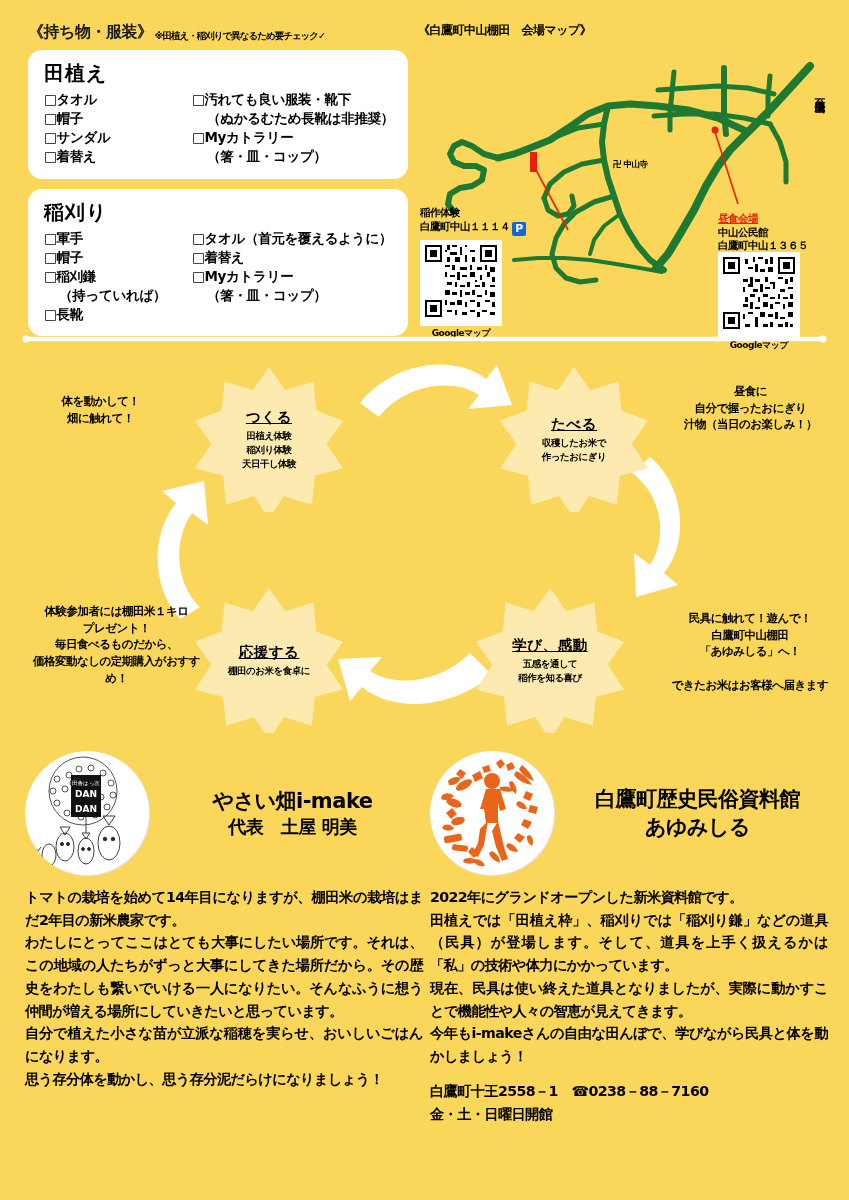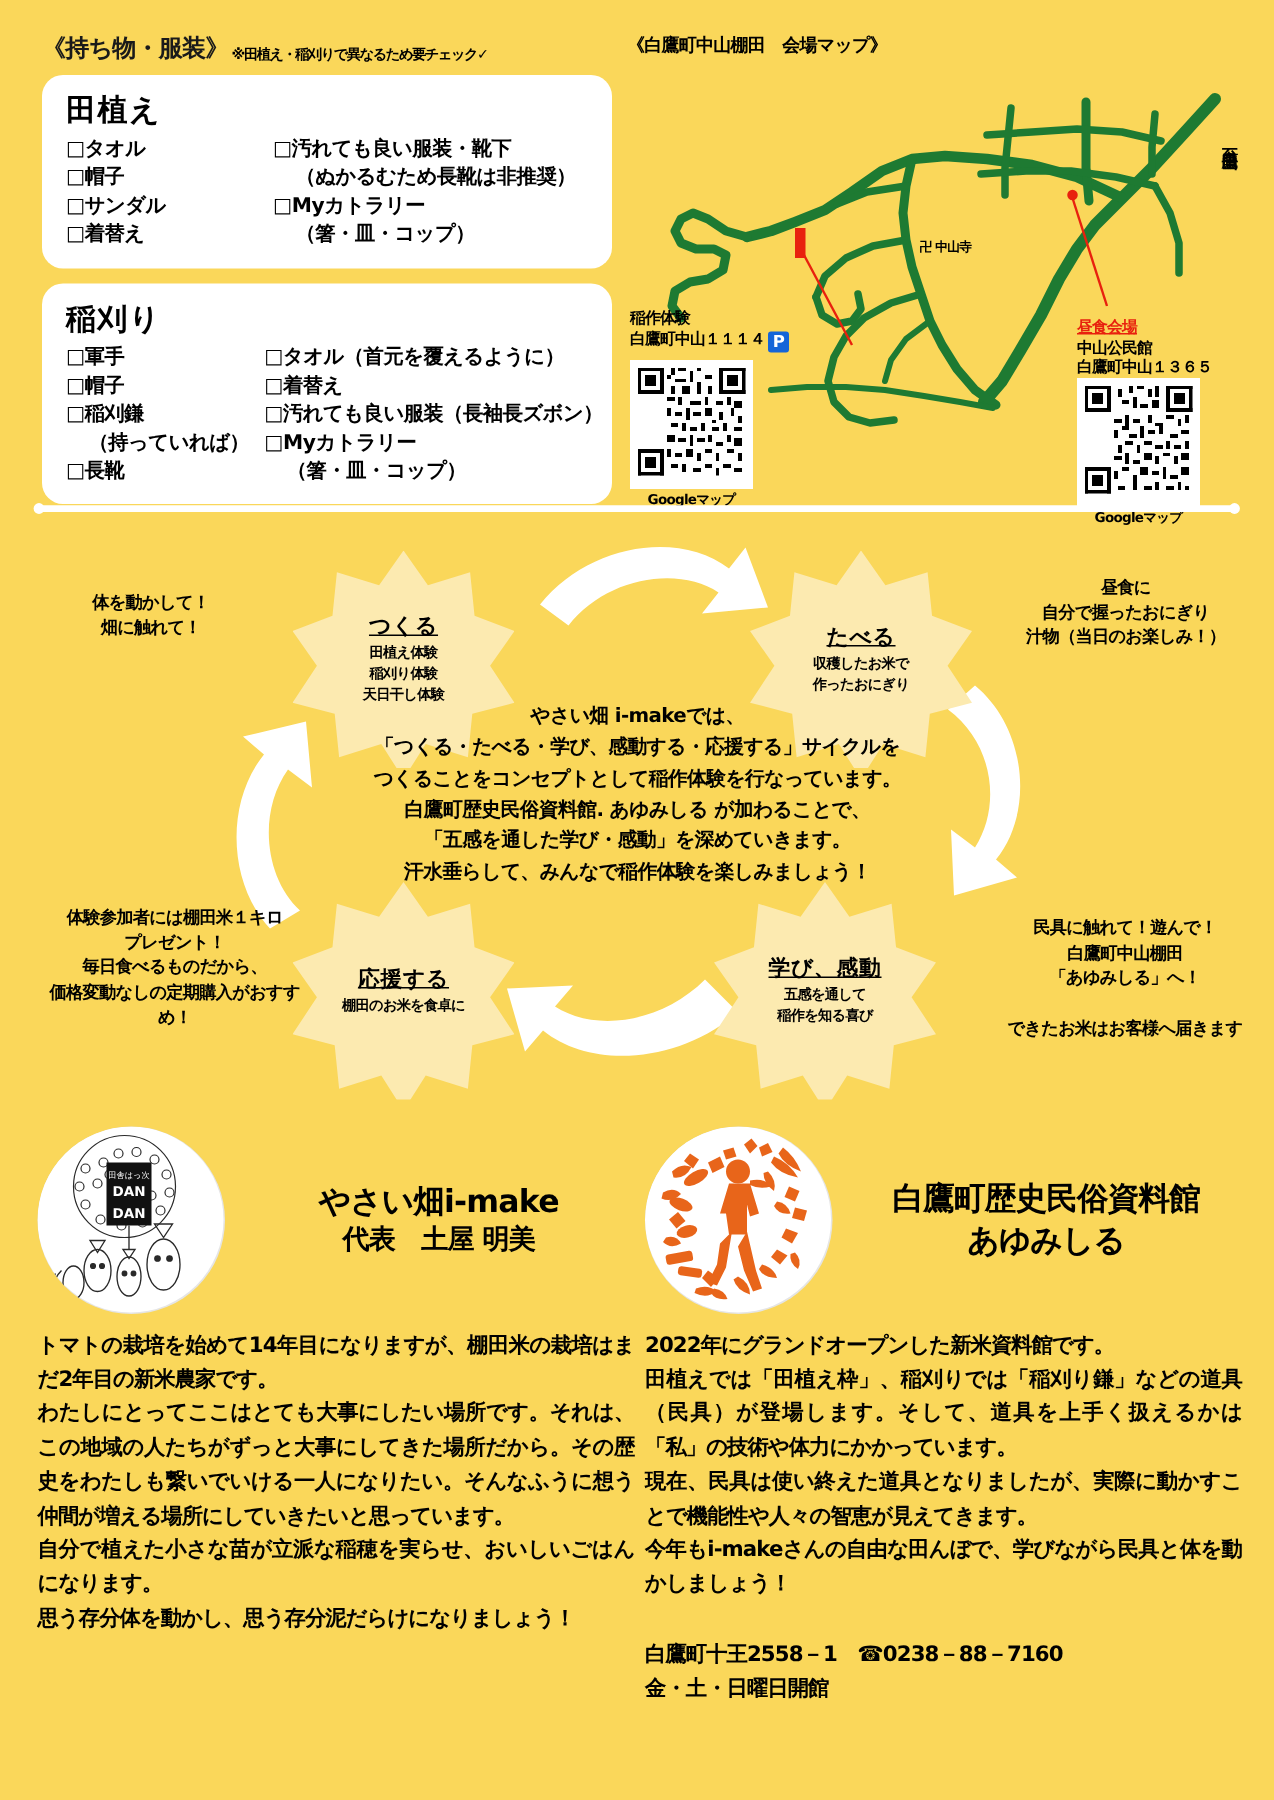--- a/index.html
+++ b/index.html
@@ -16,21 +16,21 @@
   .section-title {
     font-size: 16px; font-weight: bold; color: #1a1a1a;
     letter-spacing: -0.5px; white-space: nowrap;
   }
   .section-note { font-size: 9.5px; font-weight: bold; letter-spacing: -1px; }
   .card {
     background: #ffffff; border-radius: 14px;
     padding: 10px 14px 12px 16px; margin-top: 7px;
   }
   .card-title { font-size: 20px; font-weight: bold; letter-spacing: 1px; margin-bottom: 3px; }
-  .cols { display: flex; gap: 10px; }
+  .cols { display: flex; gap: 20px; }
   .col { display: flex; flex-direction: column; }
   .col.left { width: 128px; }
   .col.right { flex: 1; }
   .chk {
     font-size: 13.5px; font-weight: bold; line-height: 1.42;
     letter-spacing: -0.3px; white-space: nowrap;
   }
   .chk.indent { padding-left: 15px; }
 
   
@@ -103,21 +103,21 @@
   .logo-circle {
     width: 125px; height: 125px; border-radius: 50%;
     background: #e5e5e5; flex: 0 0 125px; position: relative; overflow: hidden;
   }
   .b-head-text { font-size: 21px; font-weight: bold; line-height: 1.35; text-align: center; flex: 1; letter-spacing: -0.5px; }
   .b-head-text .sub { font-size: 18px; }
   .b-body {
     font-size: 14.2px; font-weight: bold; line-height: 1.6;
     letter-spacing: -0.6px; margin-top: 8px; text-align: justify;
   }
-  .b-contact { font-size: 14.2px; font-weight: bold; line-height: 1.65; letter-spacing: -0.6px; margin-top: 24px; }
+  .b-contact { font-size: 14.2px; font-weight: bold; line-height: 1.65; letter-spacing: -0.6px; margin-top: 12px; }
 </style>
 </head>
 <body>
 
 <div class="page">
 
   <div class="checklist-area">
     <div style="display:flex;align-items:flex-end;gap:2px;">
       <span class="section-title">《持ち物・服装》</span>
       <span class="section-note">※田植え・稲刈りで異なるため要チェック✓</span>
@@ -147,21 +147,20 @@
         <div class="col left">
           <div class="chk">□軍手</div>
           <div class="chk">□帽子</div>
           <div class="chk">□稲刈鎌</div>
           <div class="chk indent">（持っていれば）</div>
           <div class="chk">□長靴</div>
         </div>
         <div class="col right">
           <div class="chk">□タオル（首元を覆えるように）</div>
           <div class="chk">□着替え</div>
-          <div class="chk">□汚れても良い服装（長袖長ズボン）</div>
           <div class="chk">□Myカトラリー</div>
           <div class="chk indent">（箸・皿・コップ）</div>
         </div>
       </div>
     </div>
   </div>
 
   <div class="map-area">
     <div class="map-title">《白鷹町中山棚田　会場マップ》</div>
 
@@ -417,26 +416,20 @@
     <div class="star s-ouen">
       <div class="star-title">応援する</div>
       <div class="star-sub" style="white-space:pre-line;">棚田のお米を食卓に</div>
     </div>
     <div class="star s-manabi">
       <div class="star-title">学び、感動</div>
       <div class="star-sub" style="white-space:pre-line;">五感を通して
 稲作を知る喜び</div>
     </div>
 
-    <div class="center-text" style="white-space:pre-line;">やさい畑 i-makeでは、
-「つくる・たべる・学び、感動する・応援する」サイクルを
-つくることをコンセプトとして稲作体験を行なっています。
-白鷹町歴史民俗資料館. あゆみしる が加わることで、
-「五感を通した学び・感動」を深めていきます。
-汗水垂らして、みんなで稲作体験を楽しみましょう！</div>
 
     <div class="side-note n-tl" style="white-space:pre-line;">体を動かして！
 畑に触れて！</div>
     <div class="side-note n-tr" style="white-space:pre-line;">昼食に
 自分で握ったおにぎり
 汁物（当日のお楽しみ！）</div>
     <div class="side-note n-bl" style="white-space:pre-line;">体験参加者には棚田米１キロ
 プレゼント！
 毎日食べるものだから、
 価格変動なしの定期購入がおすすめ！</div>

